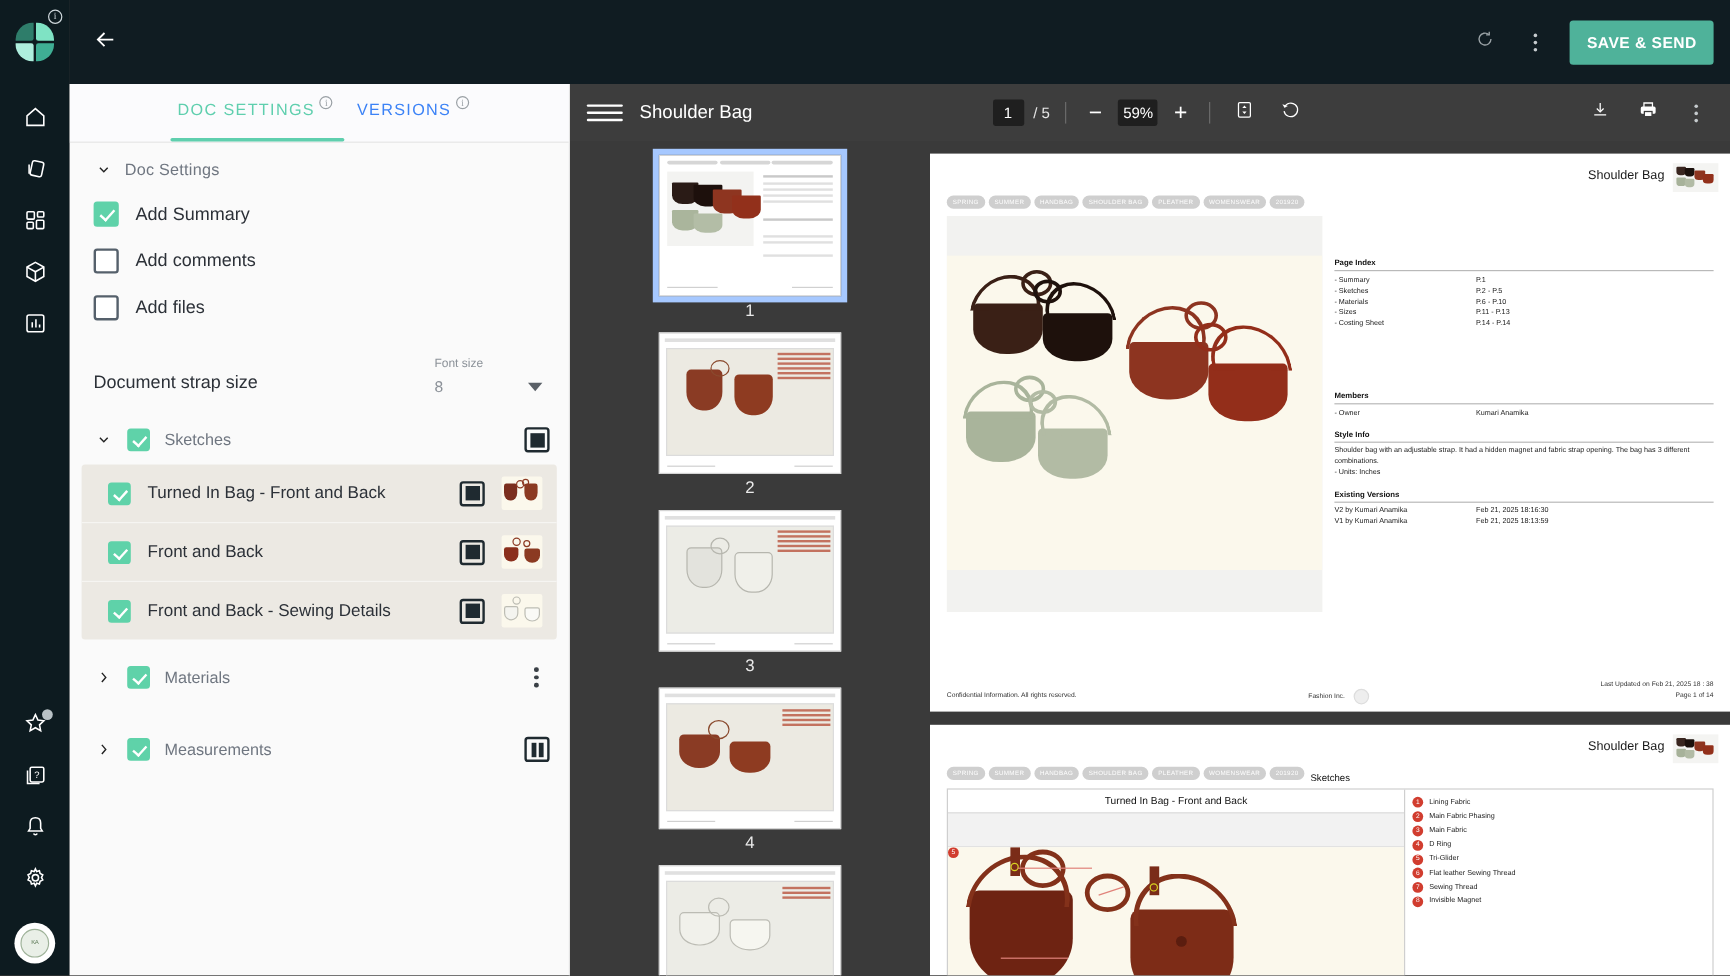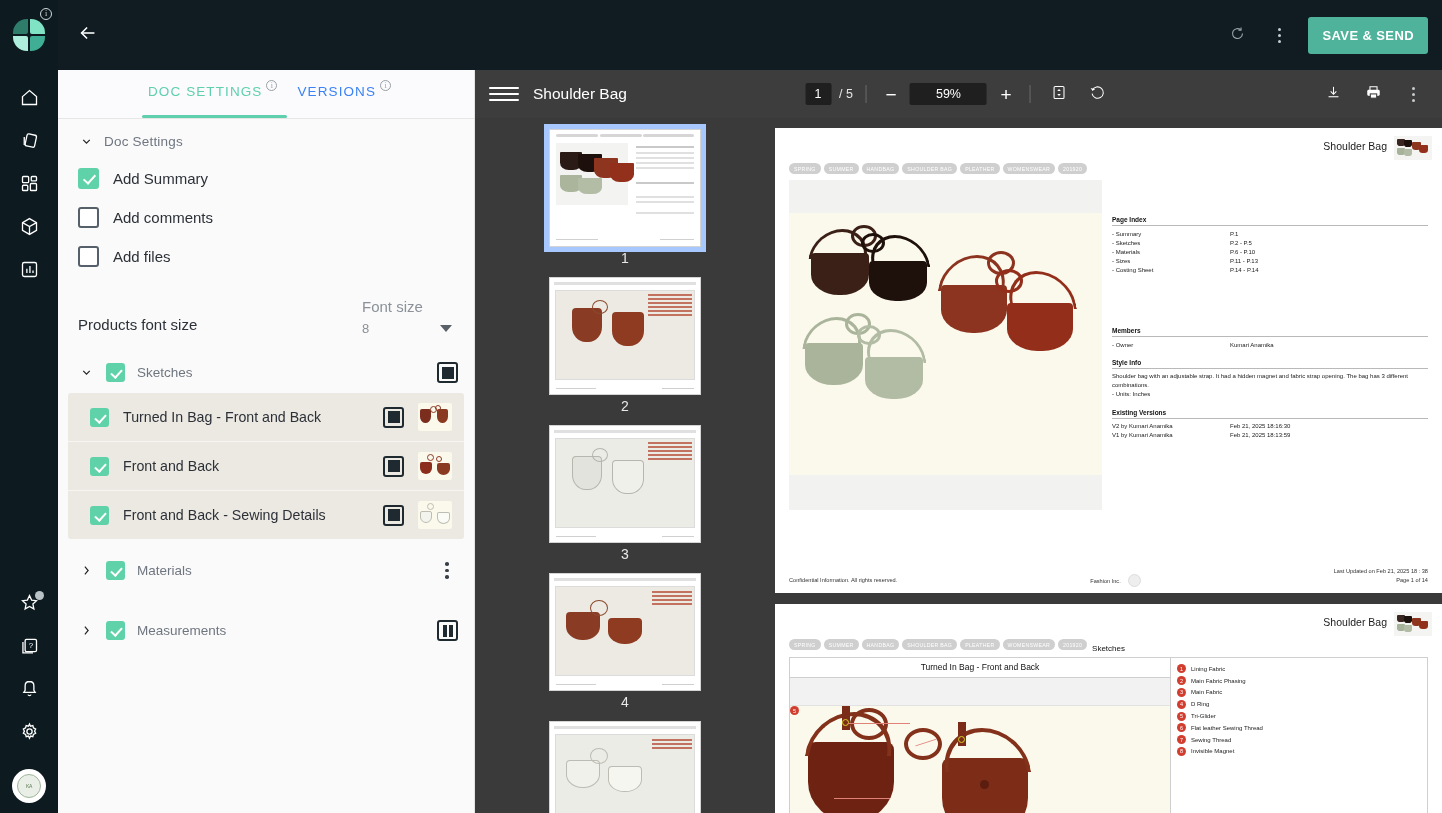--- a/index.html
+++ b/index.html
@@ -89,21 +89,21 @@
     border:solid #fff; border-width:0 2px 2px 0; transform:rotate(42deg);
   }
   .chk.small { width:19px; height:19px; border-radius:3px; }
   .chk.small.on::after { left:5px; top:2px; width:5px; height:9px; }
   .chk-label { font-size:15px; color:#2c3138; }
   .warn { width:17px; height:15px; margin-left:6px; }
 
   .fontsize-row { display:flex; align-items:flex-end; padding:22px 22px 16px 20px; }
   .fs-label { font-size:15px; color:#2c3138; flex:1; padding-bottom:3px;}
   .fs-ctl { width:90px; }
-  .fs-cap { font-size:15px; color:#8b9198; margin-bottom:6px; }
+  .fs-cap { font-size:10px; color:#8b9198; margin-bottom:6px; }
   .fs-val-row { display:flex; align-items:center; justify-content:space-between; }
   .fs-val { font-size:13px; color:#8b9198; }
   .fs-arrow { width:0; height:0; border-left:6px solid transparent; border-right:6px solid transparent; border-top:7px solid #5a6067; cursor:pointer;}
 
   .group-head { display:flex; align-items:center; gap:12px; padding:10px 16px 10px 20px; }
   .group-title { font-size:13.5px; color:#6f7680; flex:1; }
   .lay-icon { width:21px; height:21px; border:2px solid #1f2a30; border-radius:3px; display:flex; align-items:center; justify-content:center; cursor:pointer; flex:none;}
   .lay-icon .fill { width:12px; height:12px; background:#1f2a30; }
   .lay-icon.split { gap:2px; }
   .lay-icon.split .bar { width:4px; height:12px; background:#1f2a30; }
@@ -135,21 +135,21 @@
     background:#3d3d3d; display:flex; align-items:center; padding:0 14px;
   }
   .hamb { width:30px; display:flex; flex-direction:column; gap:4px; cursor:pointer; margin-right:14px; }
   .hamb span { height:2px; background:#fff; display:block; border-radius:1px; }
   .vtitle { color:#fff; font-size:15.5px; }
   .vcenter { margin-left:auto; margin-right:auto; display:flex; align-items:center; gap:8px; position:absolute; left:50%; transform:translateX(-50%); }
   .pagebox { background:#1f1f1f; color:#fff; font-size:12.5px; padding:4px 9px; border-radius:2px; min-width:26px; text-align:center; cursor:text;}
   .pagetot { color:#e6e6e6; font-size:12.5px; }
   .vsep { width:1px; height:18px; background:#6b6b6b; margin:0 5px; }
   .zbtn { color:#fff; font-size:19px; width:22px; text-align:center; cursor:pointer; line-height:1; }
-  .zval { background:#1f1f1f; color:#fff; font-size:12.5px; padding:4px 26px; border-radius:2px; cursor:pointer; }
+  .zval { background:#1f1f1f; color:#fff; font-size:12.5px; padding:4px 4px; border-radius:2px; cursor:pointer; }
   .vicon { width:30px; height:30px; display:flex; align-items:center; justify-content:center; cursor:pointer; }
   .vicon svg { width:17px; height:17px; stroke:#fff; fill:none; stroke-width:1.5; }
   .vright { margin-left:auto; display:flex; align-items:center; gap:10px; }
 
   
   .viewer { position:absolute; left:775px; top:118px; width:667px; height:695px; background:#3a3a3a; overflow:hidden; padding-top:10px; }
   .docpage { width:667px; background:#fff; position:relative; margin-bottom:11px; }
   .p1 { height:465px; }
   .p2 { height:300px; }
   .doc-head { display:flex; align-items:flex-start; padding:8px 10px 0 10px; }
@@ -354,21 +354,21 @@
       <div class="chk-row">
         <span class="chk"></span>
         <span class="chk-label">Add comments</span>
       </div>
       <div class="chk-row">
         <span class="chk"></span>
         <span class="chk-label">Add files</span>
       </div>
 
       <div class="fontsize-row">
-        <span class="fs-label">Products font size</span>
+        <span class="fs-label">Document strap size</span>
         <div class="fs-ctl">
           <div class="fs-cap">Font size</div>
           <div class="fs-val-row">
             <span class="fs-val">8</span>
             <span class="fs-arrow"></span>
           </div>
         </div>
       </div>
 
       <div class="group-head">

